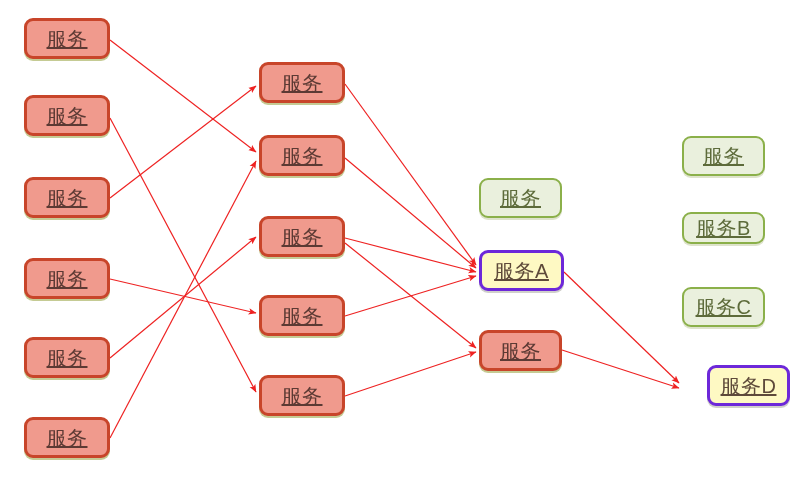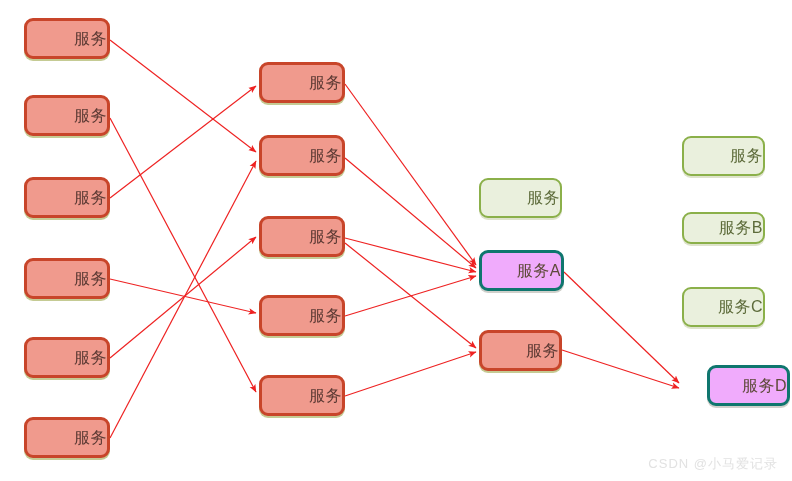--- a/index.html
+++ b/index.html
@@ -23,39 +23,40 @@
     top: 0;
     width: 792px;
     height: 481px;
     pointer-events: none;
   }
   .node {
     position: absolute;
     box-sizing: border-box;
     display: flex;
     align-items: center;
-    justify-content: flex-end;
+    justify-content: center;
     border-radius: 9px;
-    font-size: 16px;
+    font-size: 20px;
     line-height: 1;
     letter-spacing: 0.5px;
     white-space: nowrap;
     user-select: none;
+    text-decoration: underline;
   }
   
   .node.red {
     background: #f09a8d;
     border: 3px solid #c8452a;
     color: #5c3a34;
     box-shadow: 0 2px 0 0 rgba(150, 160, 60, 0.55);
   }
   
   .node.pink {
-    background: #f0abfc;
-    border: 3px solid #0f766e;
+    background: #fef9c3;
+    border: 3px solid #6d28d9;
     color: #5e4a3a;
     box-shadow: 0 2px 0 0 rgba(150, 150, 140, 0.45);
   }
   
   .node.green {
     background: #eaf0dd;
     border: 2.5px solid #8bb04a;
     color: #5d6b3a;
     box-shadow: 0 2px 0 0 rgba(160, 175, 110, 0.35);
   }
@@ -148,14 +149,13 @@
         <span>服务B</span>
       </div>
       <div class="node green" style="left: 682px; top: 287px; width: 83px; height: 40px;">
         <span>服务C</span>
       </div>
       <div class="node pink" style="left: 682px; top: 365px; width: 83px; height: 41px; margin-left: 25px;">
         <span>服务D</span>
       </div>
     </div>
 
-  <div class="watermark">CSDN @小马爱记录</div>
 </div>
 
 </body></html>

